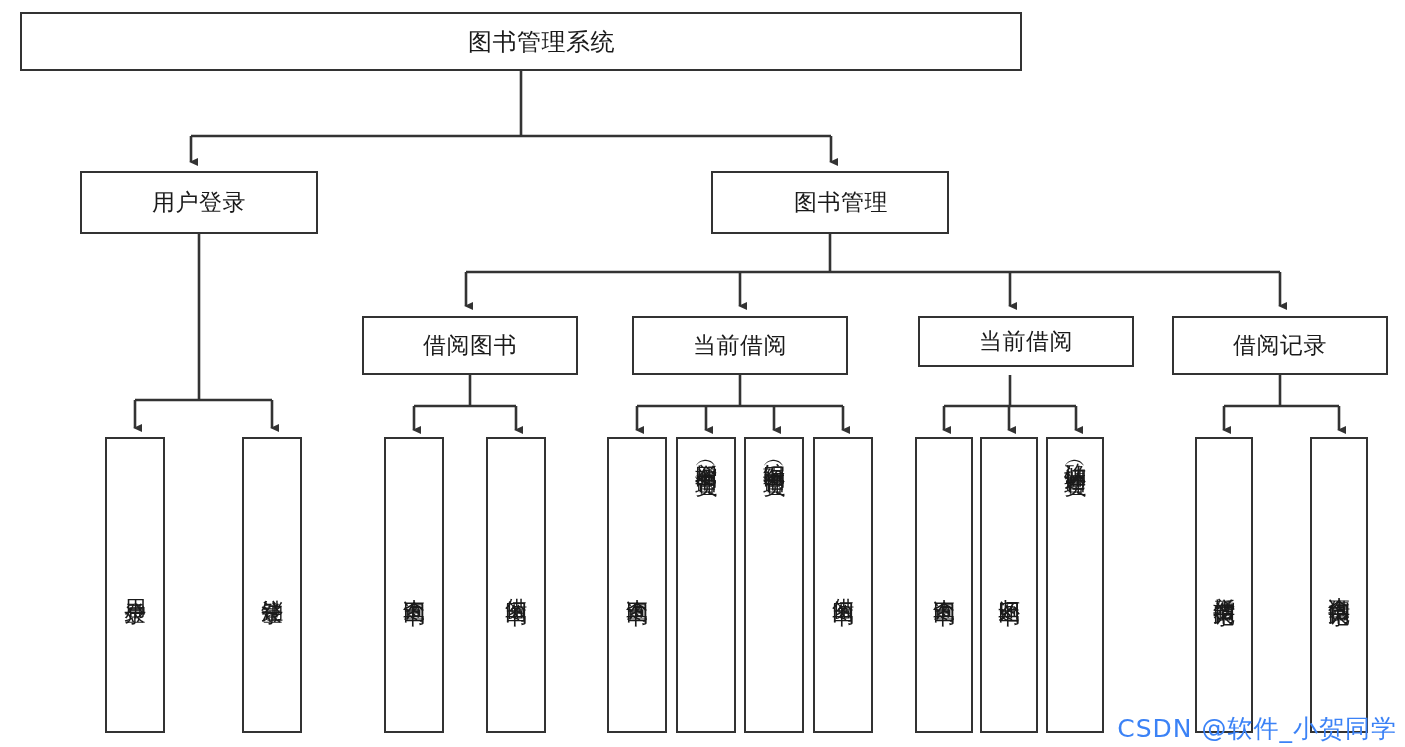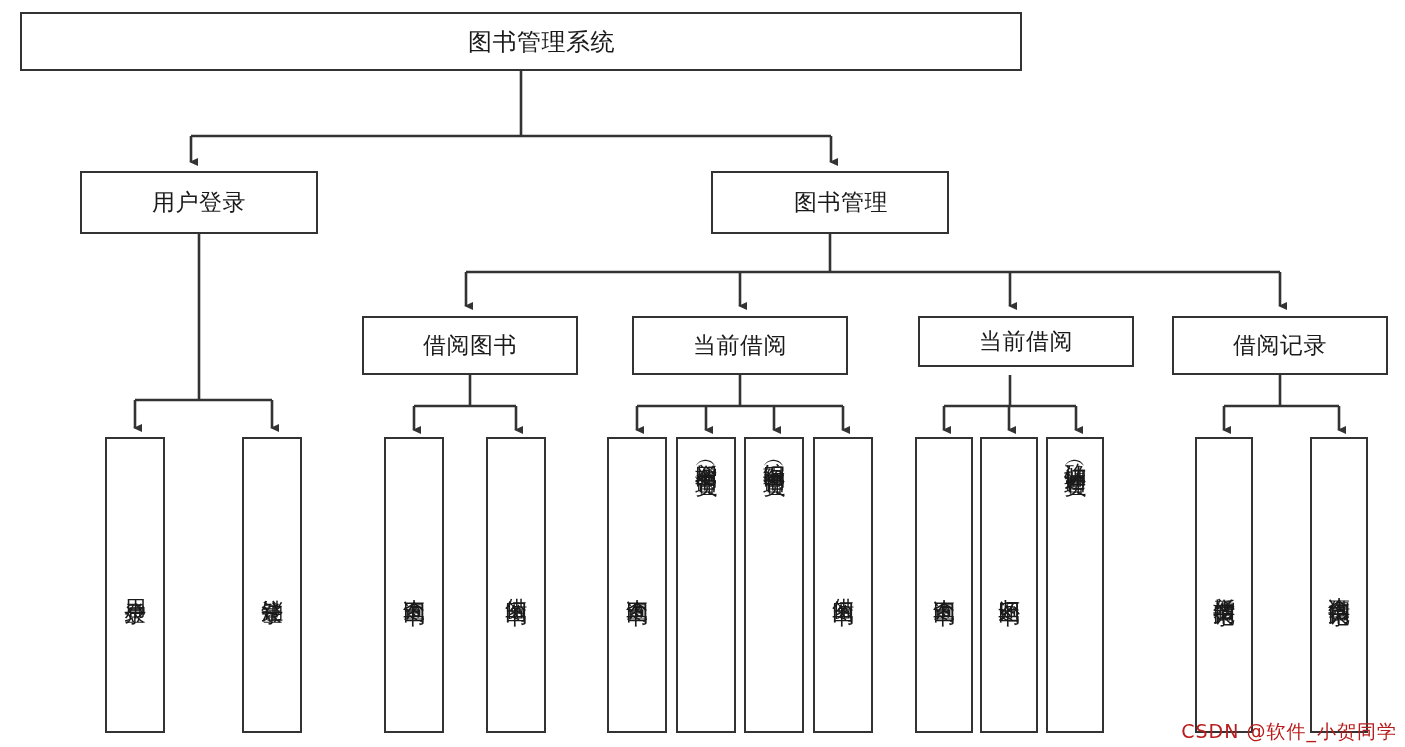--- a/index.html
+++ b/index.html
@@ -66,22 +66,22 @@
     margin-top: 6px;
   }
   .v-node.centered {
     align-items: center;
   }
   .v-node.centered .lbl { margin-top: 0; }
   .watermark {
     position: absolute;
     right: 8px;
     bottom: 2px;
-    font-size: 19px;
-    color: #b91c1c;
+    font-size: 25px;
+    color: #3b82f6;
     letter-spacing: 1px;
     white-space: nowrap;
     font-family: "DejaVu Sans", "Liberation Sans", sans-serif;
   }
 </style>
 </head>
 <body>
 
 <div id="canvas">
 

